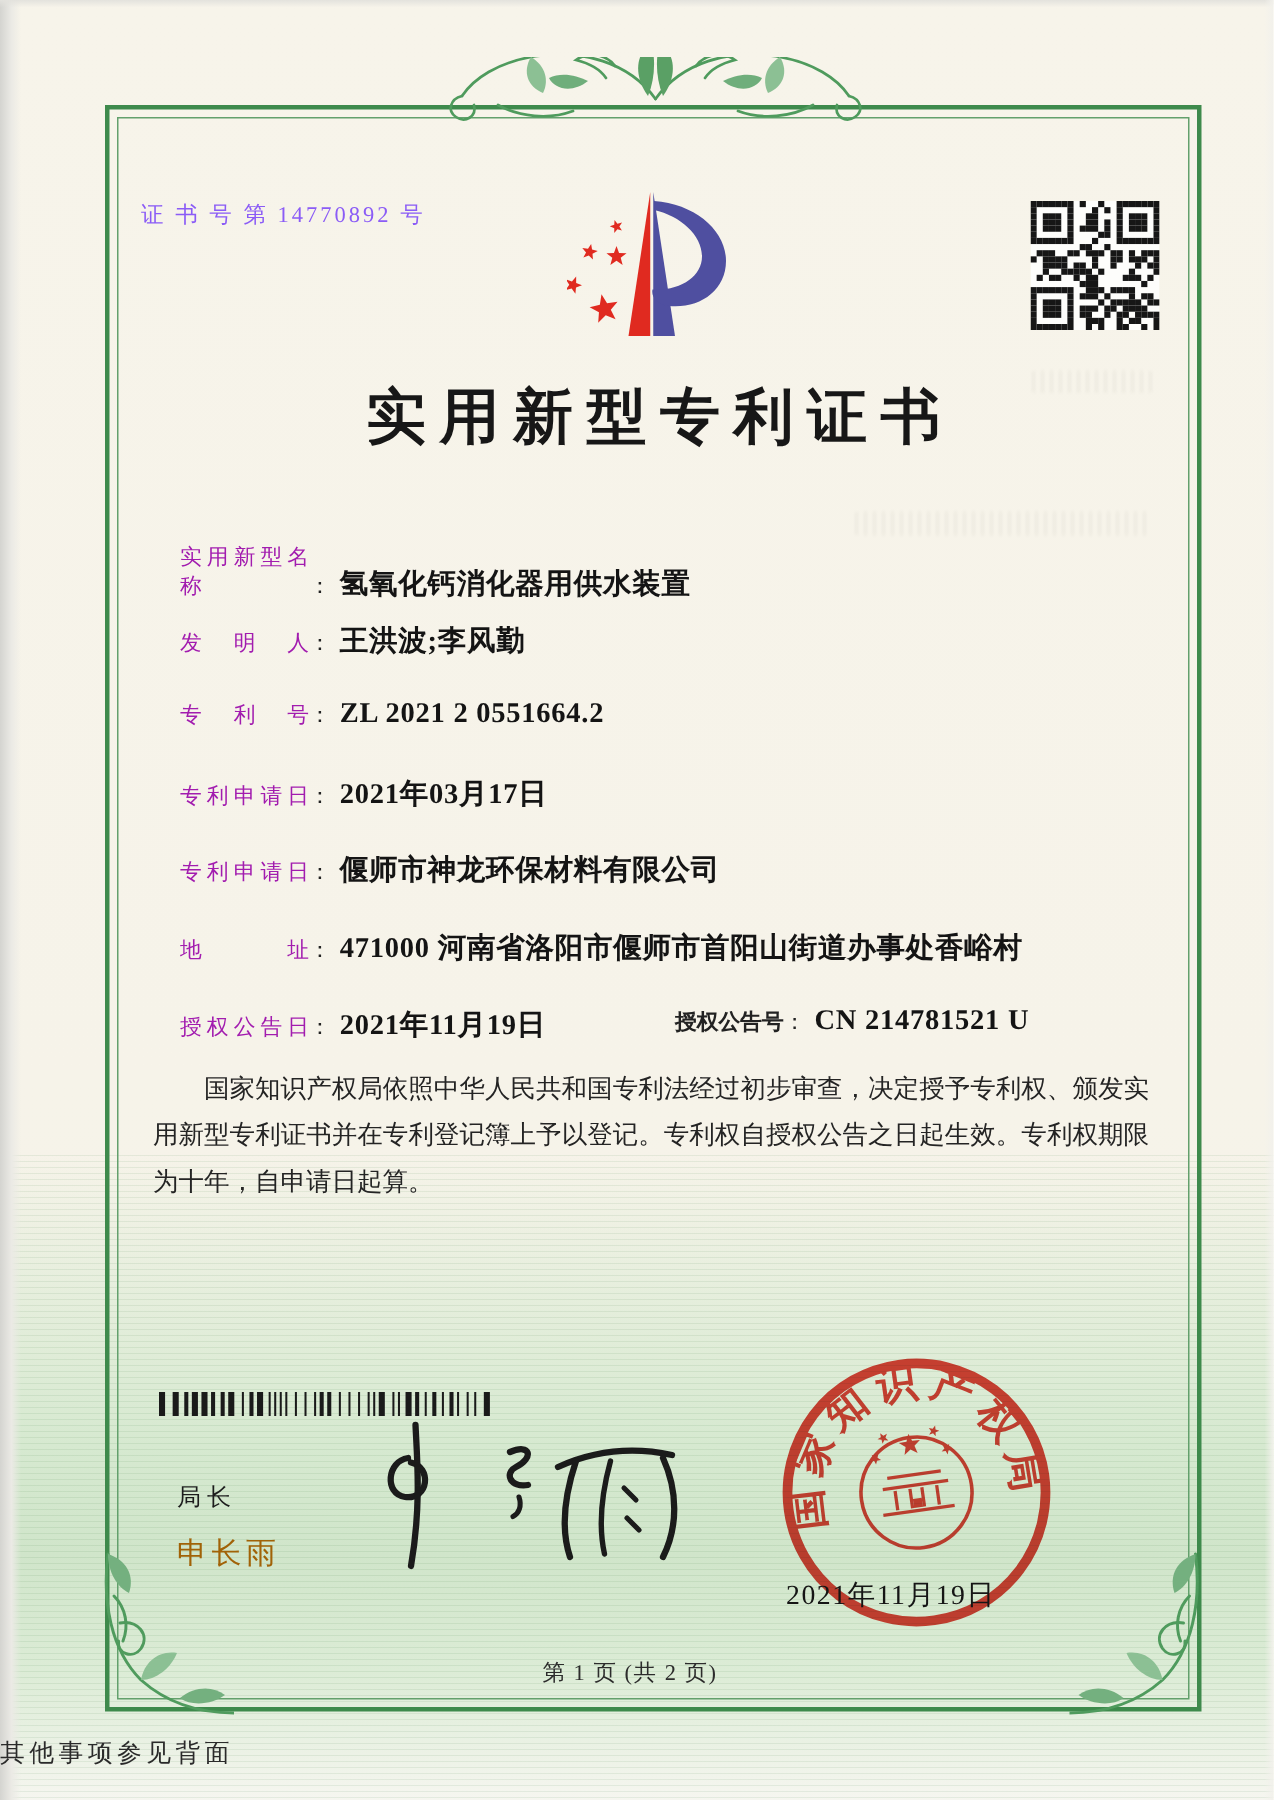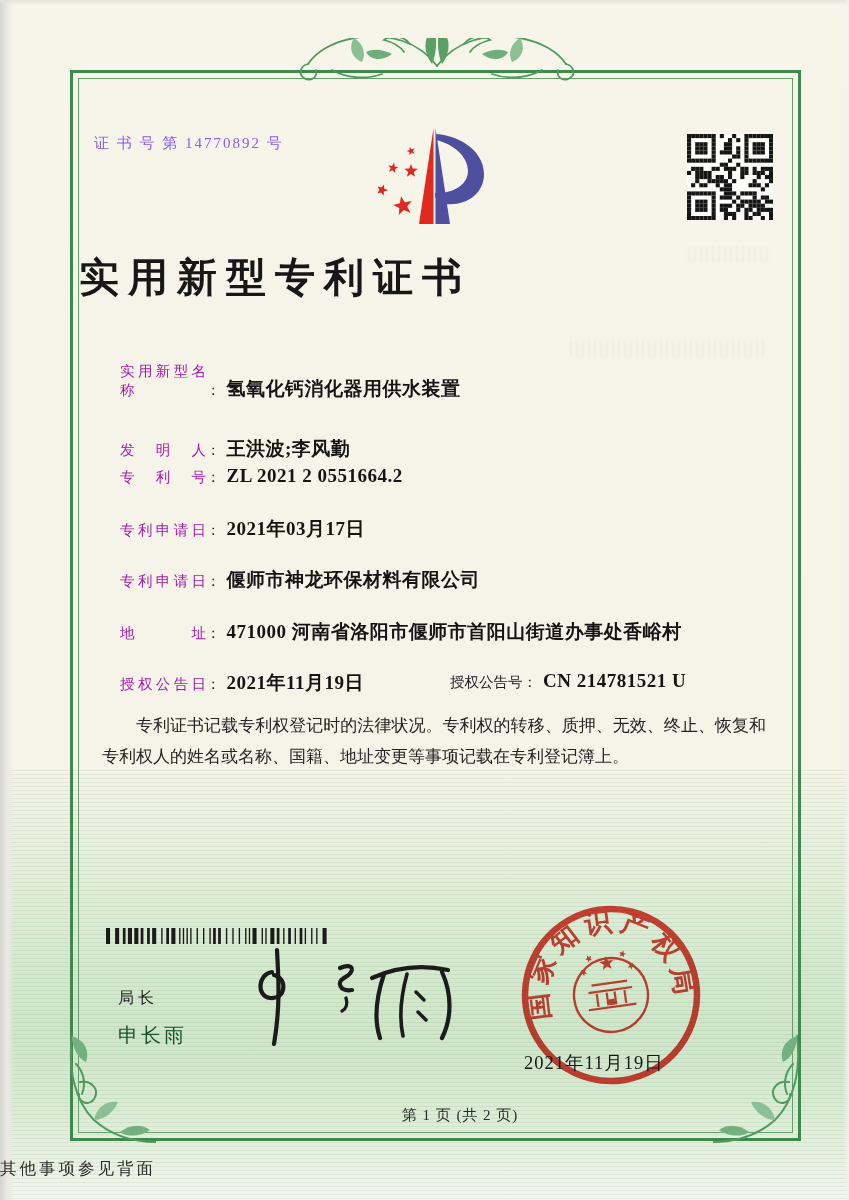--- a/index.html
+++ b/index.html
@@ -18,40 +18,40 @@
   
   .green-wash{left:0;top:770px;width:849px;height:430px;
     background:linear-gradient(180deg, rgba(214,233,208,0) 0%, rgba(216,234,210,.55) 22%, #d6e9d0 45%, #d0e5ca 62%, #dcecd6 80%, #ecf2e6 93%, #f6f6f0 100%);}
   .green-wash:after{content:"";position:absolute;inset:0;
     background:repeating-linear-gradient(180deg, rgba(115,165,120,.13) 0 1px, rgba(115,165,120,0) 1px 4px);
     mix-blend-mode:multiply;}
   
   .frame-outer{left:70px;top:70px;width:731px;height:1071px;border:3px solid #3e8a4c;box-sizing:border-box;}
   .frame-inner{left:78px;top:78px;width:715px;height:1055px;border:1px solid #63a06c;box-sizing:border-box;}
   .cert-no{left:94px;top:134px;font-size:15px;letter-spacing:2px;color:#8b5cf6;}
-  .title{left:70px;top:250px;width:731px;font-size:40px;font-weight:bold;letter-spacing:9px;text-indent:9px;color:#171717;}
+  .title{left:70px;top:250px;width:731px;text-align:center;font-size:40px;font-weight:bold;letter-spacing:9px;text-indent:9px;color:#171717;}
   
   .field-row{left:120px;width:660px;height:26px;}
   .flabel{display:inline-block;width:86px;font-size:14.5px;color:#a21caf;text-align:justify;text-align-last:justify;vertical-align:baseline;}
   .fcolon{font-size:14.5px;color:#222;}
   .fvalue{font-size:19px;color:#141414;margin-left:6px;letter-spacing:.5px;font-weight:bold;}
   .grant-part{position:absolute;left:330px;top:0;white-space:nowrap;}
-  .grant-part .flabel2{font-size:14.5px;color:#222;}
+  .grant-part .flabel2{font-size:14.5px;color:#222;font-weight:bold;}
   .paragraphs{left:102px;top:710px;width:664px;}
   .paragraphs p{margin:0;font-size:17px;line-height:31px;text-indent:2em;text-align:justify;color:#242424;}
   
   .barcode{left:106px;top:928px;width:228px;height:16px;}
   .officer-title{left:118px;top:988px;font-size:16px;letter-spacing:4px;color:#1c1c1c;}
-  .officer-name{left:118px;top:1022px;font-size:20px;letter-spacing:3px;color:#14532d;}
+  .officer-name{left:118px;top:1022px;font-size:20px;letter-spacing:3px;color:#a16207;}
   .signature{left:244px;top:938px;width:222px;height:116px;}
   
   .seal{left:519px;top:903px;width:184px;height:184px;mix-blend-mode:multiply;opacity:.92;}
   .seal-date{left:524px;top:1050px;font-size:18.5px;letter-spacing:1px;color:#151515;}
   
-  .page-label{left:70px;top:1106px;width:700px;text-align:center;font-size:15px;letter-spacing:1px;color:#2c2c2c;margin-left:40px;}
+  .page-label{left:70px;top:1106px;width:700px;text-align:center;font-size:15px;letter-spacing:1px;color:#2c2c2c;}
   .back-note{left:0;top:1158px;width:812px;text-align:left;font-size:16.5px;letter-spacing:3px;color:#2a2a2a;}
   
   .emboss{background:repeating-linear-gradient(90deg, rgba(150,150,140,.22) 0 2px, rgba(150,150,140,0) 2px 6px);filter:blur(1.2px);opacity:.45;border-radius:2px;}
   .emboss1{left:688px;top:247px;width:80px;height:15px;}
   .emboss2{left:570px;top:341px;width:198px;height:16px;}
   .qr{left:687px;top:134px;width:86px;height:86px;}
   svg{display:block;}
 </style>
 </head>
 <body>
@@ -354,21 +354,21 @@
 </svg>
 
 <div class="abs emboss emboss1"></div>
 <div class="abs emboss emboss2"></div>
 
 <div class="abs title">实用新型专利证书</div>
 
 <div class="abs field-row" style="top:362px">
   <span class="flabel">实用新型名称</span><span class="fcolon">：</span><span class="fvalue">氢氧化钙消化器用供水装置</span>
 </div>
-<div class="abs field-row" style="top:436px">
+<div class="abs field-row" style="top:414px">
   <span class="flabel">发明人</span><span class="fcolon">：</span><span class="fvalue">王洪波;李风勤</span>
 </div>
 <div class="abs field-row" style="top:465px">
   <span class="flabel">专利号</span><span class="fcolon">：</span><span class="fvalue">ZL 2021 2 0551664.2</span>
 </div>
 <div class="abs field-row" style="top:516px">
   <span class="flabel">专利申请日</span><span class="fcolon">：</span><span class="fvalue">2021年03月17日</span>
 </div>
 <div class="abs field-row" style="top:567px">
   <span class="flabel">专利申请日</span><span class="fcolon">：</span><span class="fvalue">偃师市神龙环保材料有限公司</span>
@@ -377,21 +377,21 @@
   <span class="flabel">地址</span><span class="fcolon">：</span><span class="fvalue">471000 河南省洛阳市偃师市首阳山街道办事处香峪村</span>
 </div>
 <div class="abs field-row" style="top:670px">
   <span class="flabel">授权公告日</span><span class="fcolon">：</span><span class="fvalue">2021年11月19日</span>
   <span class="grant-part">
     <span class="flabel2">授权公告号</span><span class="fcolon">：</span><span class="fvalue">CN 214781521 U</span>
   </span>
 </div>
 
 <div class="abs paragraphs">
-  <p>专利证书记载专利权登记时的法律状况。专利权的转移、质押、无效、终止、恢复和专利权人的姓名或名称、国籍、地址变更等事项记载在专利登记簿上。</p>
+  <p>国家知识产权局依照中华人民共和国专利法经过初步审查，决定授予专利权、颁发实用新型专利证书并在专利登记簿上予以登记。专利权自授权公告之日起生效。专利权期限为十年，自申请日起算。</p>
 </div>
 
 <svg class="abs barcode" viewBox="0 0 228 16" preserveAspectRatio="none">
   <g id="bc-bars" fill="#1a1a1a">
       <rect x="0.00" y="0" width="4.05" height="16"></rect>
       <rect x="9.10" y="0" width="4.05" height="16"></rect>
       <rect x="16.85" y="0" width="2.70" height="16"></rect>
       <rect x="21.90" y="0" width="4.05" height="16"></rect>
       <rect x="28.30" y="0" width="4.05" height="16"></rect>
       <rect x="34.70" y="0" width="2.70" height="16"></rect>

